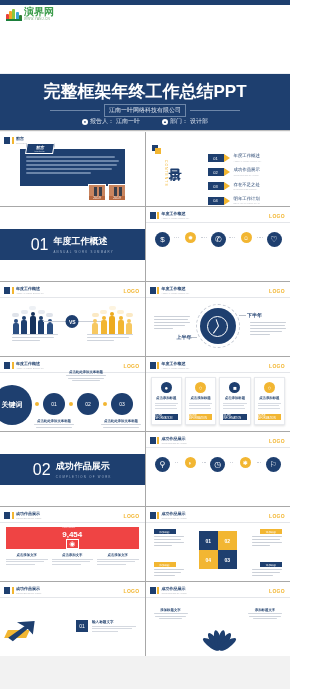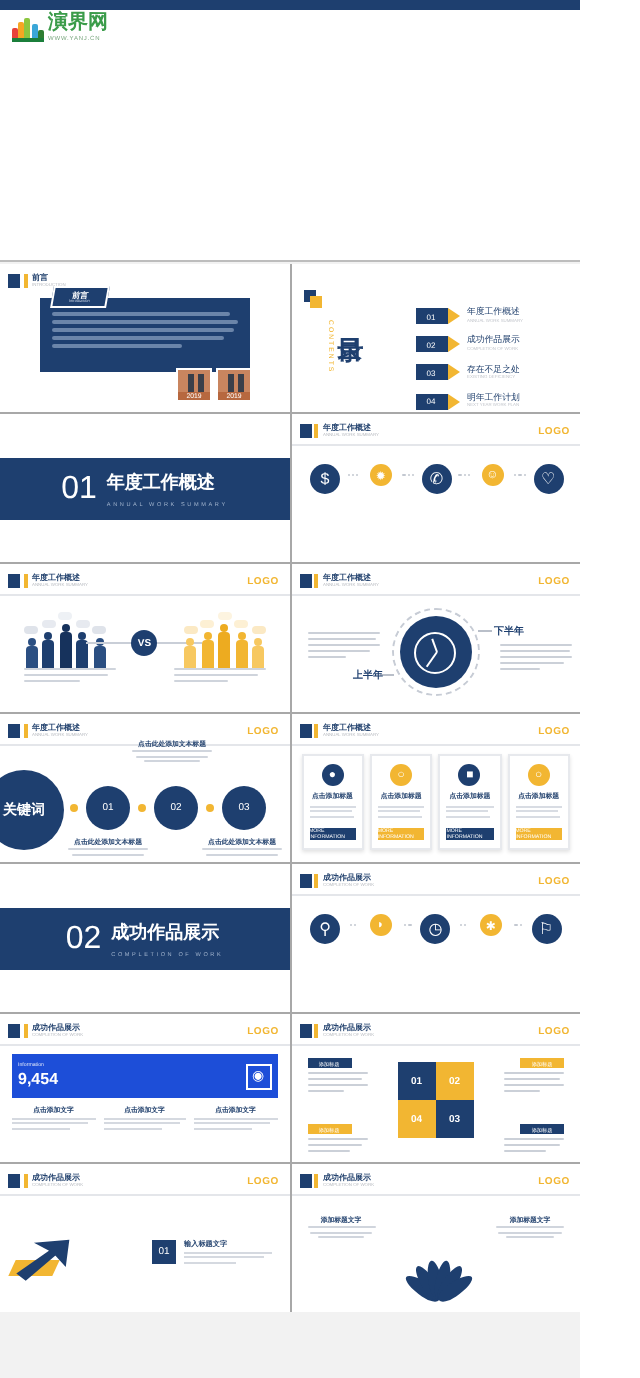--- a/index.html
+++ b/index.html
@@ -180,21 +180,21 @@
   .card .ls { width:100%; margin-top:3px; }
   .card .ls .l { height:1px; background:#d8dce3; margin-bottom:1.4px; }
   .btn { margin-top:auto; width:100%; height:6px; font-size:2.6px; color:#fff;
          display:flex; align-items:center; justify-content:center; }
   .btn.navy { background:#1e3f6f; } .btn.gold { background:#f2b632; }
 
   
   .stats { position:absolute; left:6px; top:20px; right:6px; display:flex; gap:4px; }
   .stat { flex:1; height:22px; display:flex; align-items:center; justify-content:space-between;
           padding:0 3px; }
-  .stat.navy { background:#1e3f6f; } .stat.gold { background:#1d4ed8; }
+  .stat.navy { background:#1e3f6f; } .stat.gold { background:#ef4444;flex-direction:column; }
   .stat .nums { display:flex; flex-direction:column; line-height:1; }
   .stat .lab { font-size:2.6px; opacity:.85; }
   .stat .big { font-size:8px; font-weight:bold; margin-top:1px; }
   .stat.navy .lab, .stat.navy .big { color:#fff; }
   .stat.gold .lab, .stat.gold .big { color:#fff; }
   .stat .ico { width:13px; height:13px; border:1px solid #fff; color:#fff; font-size:7px;
                display:flex; align-items:center; justify-content:center; }
   .statcaps { position:absolute; left:6px; top:46px; right:6px; display:flex; gap:4px; }
   .statcap { flex:1; }
   .statcap .t { font-size:3.4px; color:#24436f; text-align:center; font-weight:bold; }
@@ -244,20 +244,40 @@
           <i></i>
           <div class="base"></div>
       </div>
       <div class="logo-txt">
         <div class="logo-cn">演界网</div>
         <div class="logo-en">WWW.YANJ.CN</div>
       </div>
     </div>
 
 
+    <div class="cover-band">
+      <div class="cover-title">完整框架年终工作总结PPT</div>
+      <div class="cover-sub-wrap">
+        <div class="rule"></div>
+        <div class="cover-sub">江南一叶网络科技有限公司</div>
+        <div class="rule"></div>
+      </div>
+      <div class="cover-meta">
+        <div class="meta-item">
+          <span class="meta-dot">●</span>
+          <span>报告人：</span>
+          <span>江南一叶</span>
+        </div>
+        <div class="meta-item">
+          <span class="meta-dot">▲</span>
+          <span>部门：</span>
+          <span>设计部</span>
+        </div>
+      </div>
+    </div>
   </div>
 
   <div class="grid">
 
     <div class="cell">
       <div class="th">
         <span class="sq"></span>
           <span class="bar"></span>
         <span class="tt">
           <span class="cn">前言</span>

